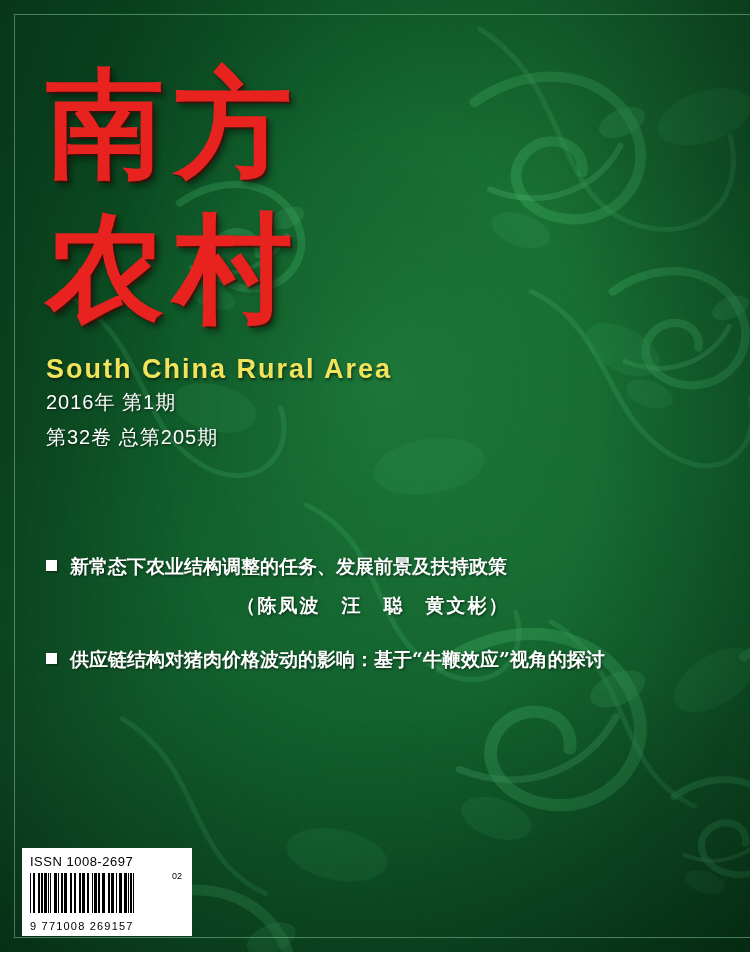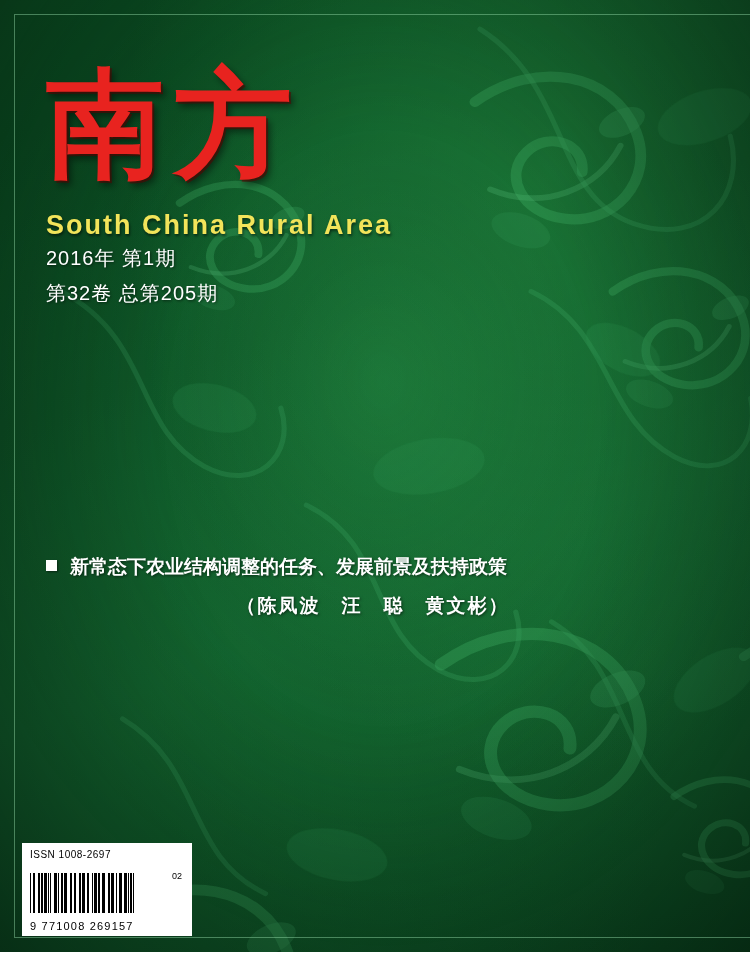--- a/index.html
+++ b/index.html
@@ -129,24 +129,24 @@
     position: absolute;
     left: 22px;
     bottom: 16px;
     width: 170px;
     background: #ffffff;
     padding: 6px 8px 4px 8px;
     box-sizing: border-box;
   }
   .issn-text {
     font-family: "Liberation Sans", sans-serif;
-    font-size: 10px;
+    font-size: 13px;
     color: #000000;
     letter-spacing: 0.5px;
-    margin-bottom: 13px;
+    margin-bottom: 4px;
   }
   .barcode {
     position: relative;
     height: 46px;
     width: 100%;
   }
   .bars { display:flex; align-items:flex-end; height: 40px; gap: 0; }
   .bars i { display:block; background:#000; height: 100%; }
   .addon {
     position: absolute;
@@ -216,40 +216,45 @@
       </g>
     </svg>
   </div>
 
   <div class="vignette"></div>
   <div class="frame"></div>
 
   <div class="masthead">
     <div class="cn-title">
       <span class="l1">南方</span>
+      <span class="l2">农村</span>
     </div>
     <div class="en-title">South China Rural Area</div>
     <div class="issue-lines">
       <div>2016年  第1期</div>
       <div>第32卷  总第205期</div>
     </div>
   </div>
 
   <div class="contents">
 
     <div class="entry">
       <div class="entry-title">
         <span class="bullet"></span>
         <span>新常态下农业结构调整的任务、发展前景及扶持政策</span>
       </div>
       <div class="entry-authors">（陈凤波　汪　聪　黄文彬）</div>
     </div>
 
 
     <div class="entry">
+      <div class="entry-title">
+        <span class="bullet"></span>
+        <span>供应链结构对猪肉价格波动的影响：基于“牛鞭效应”视角的探讨</span>
+      </div>
     </div>
 
   </div>
 
   <div class="issn-box">
     <div class="issn-text">ISSN 1008-2697</div>
     <div class="barcode">
       <div class="bars" id="bars">
           <i style="width: 1px; background: rgb(0, 0, 0);"></i>
           <i style="width: 2px; background: rgb(255, 255, 255);"></i>

